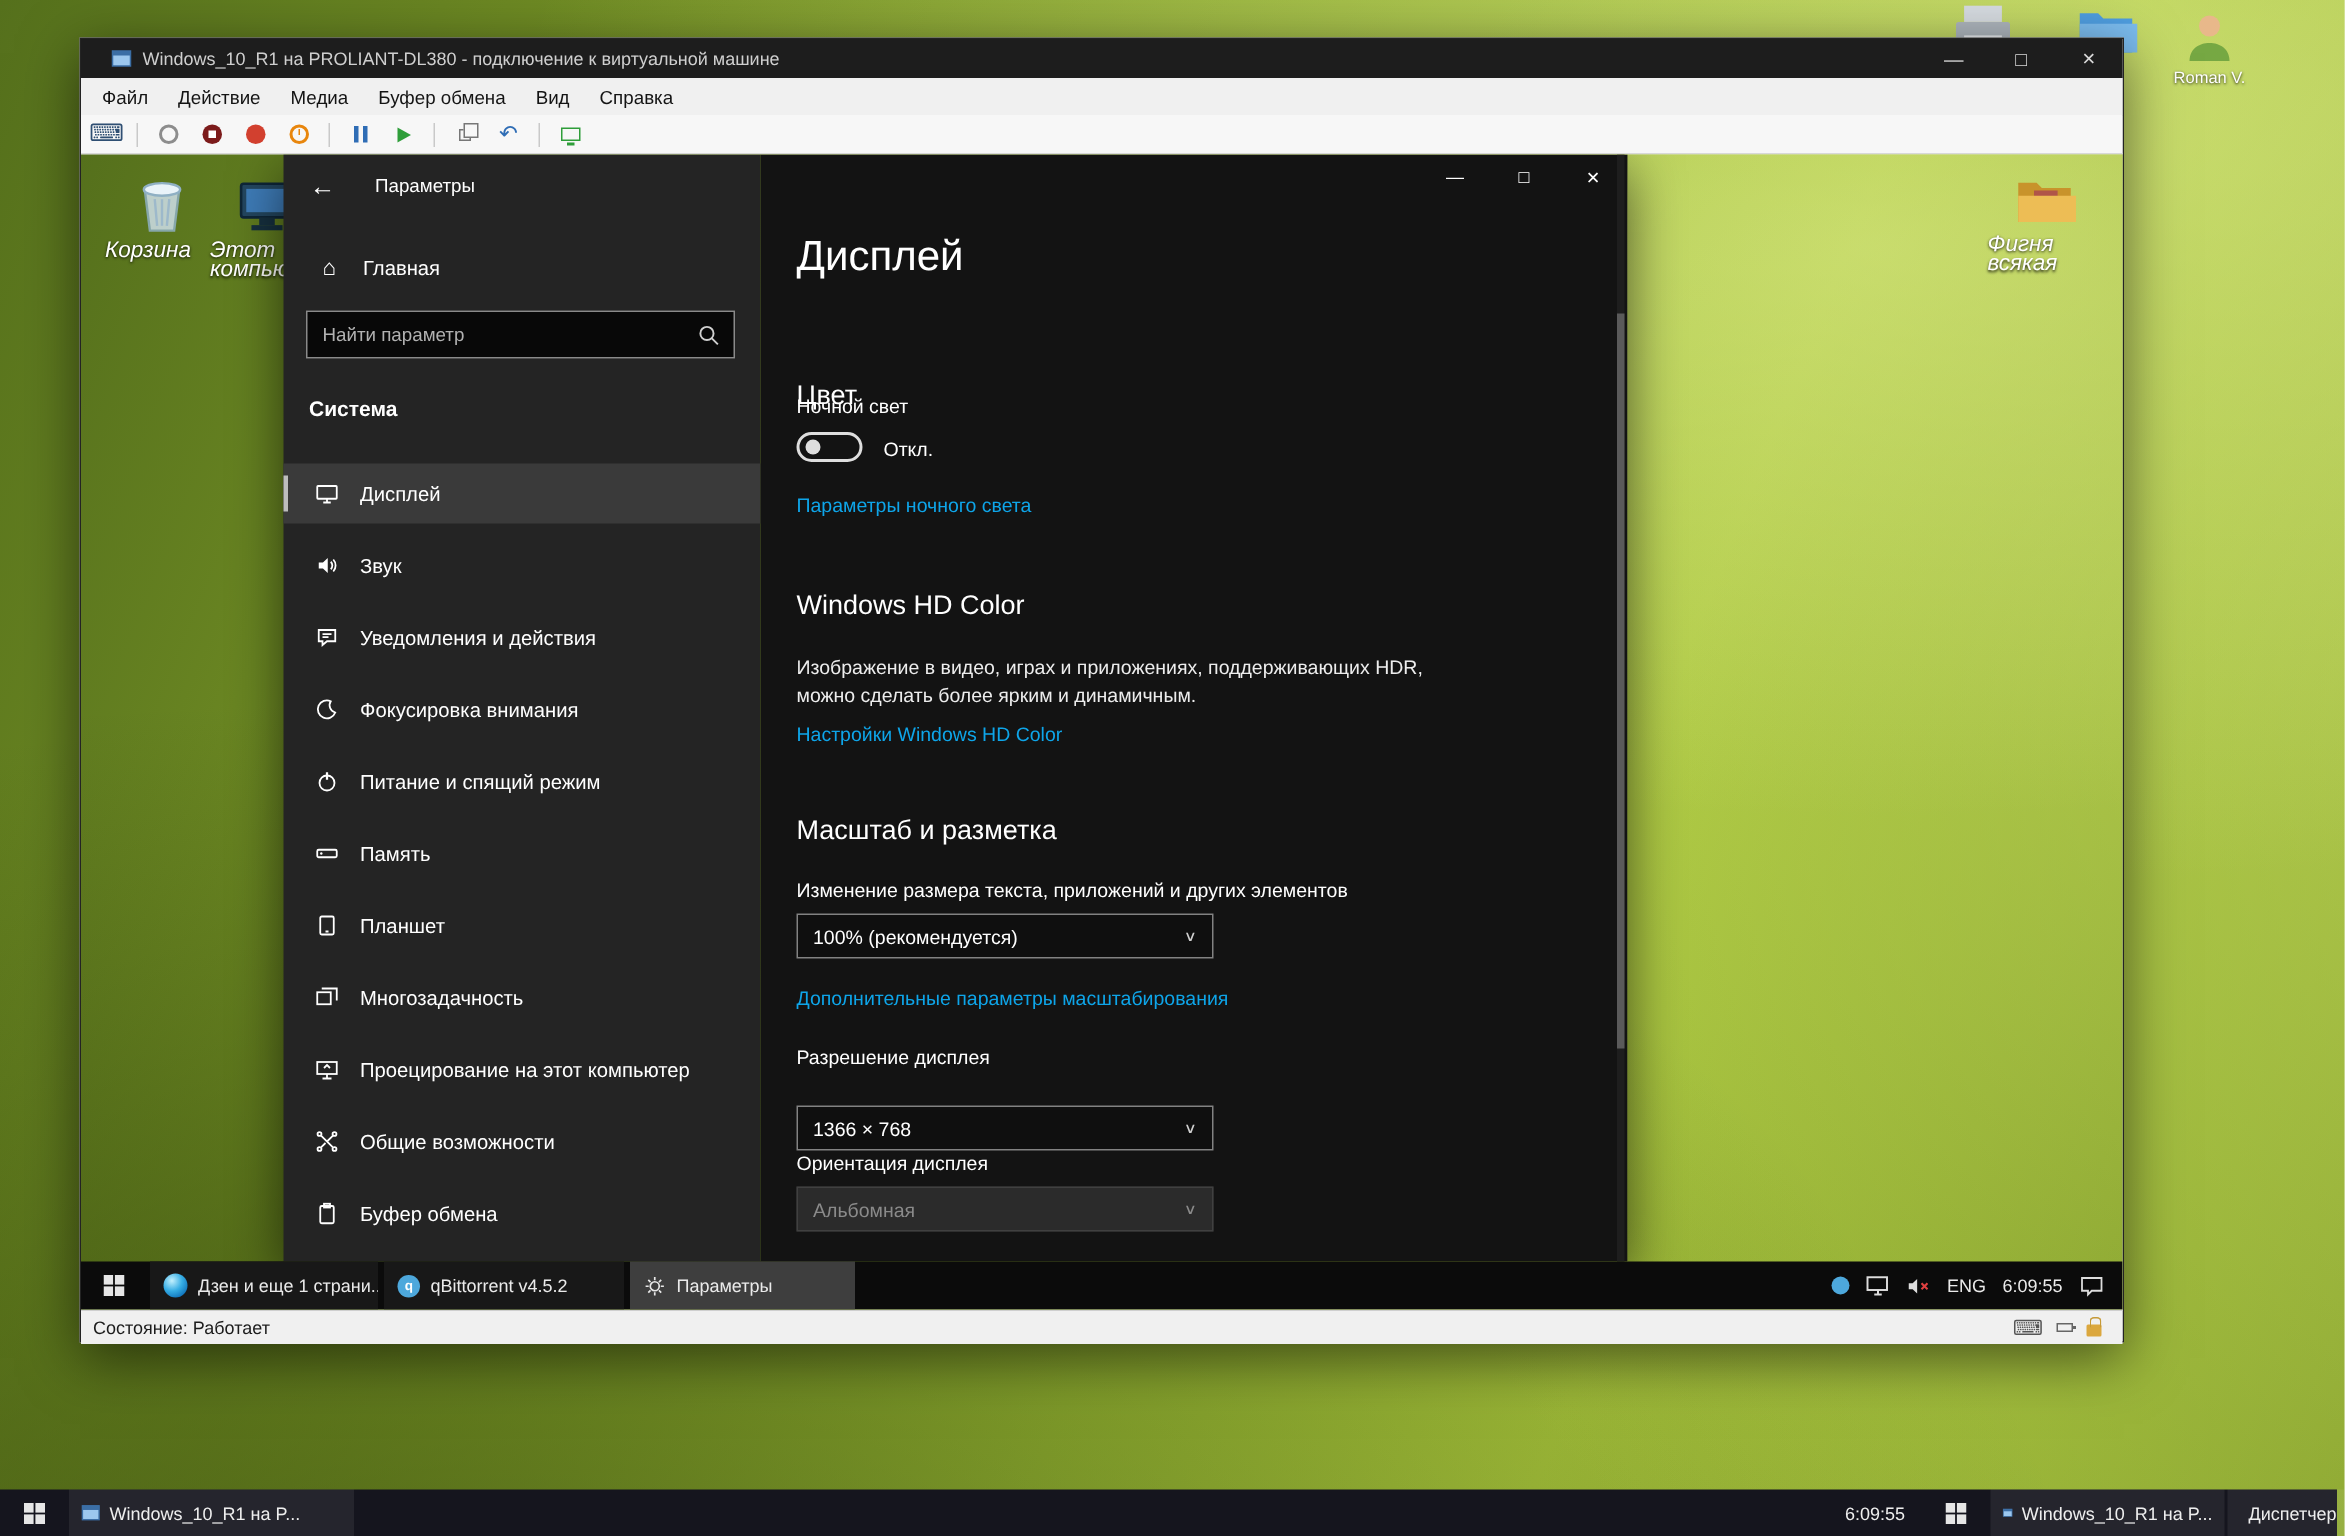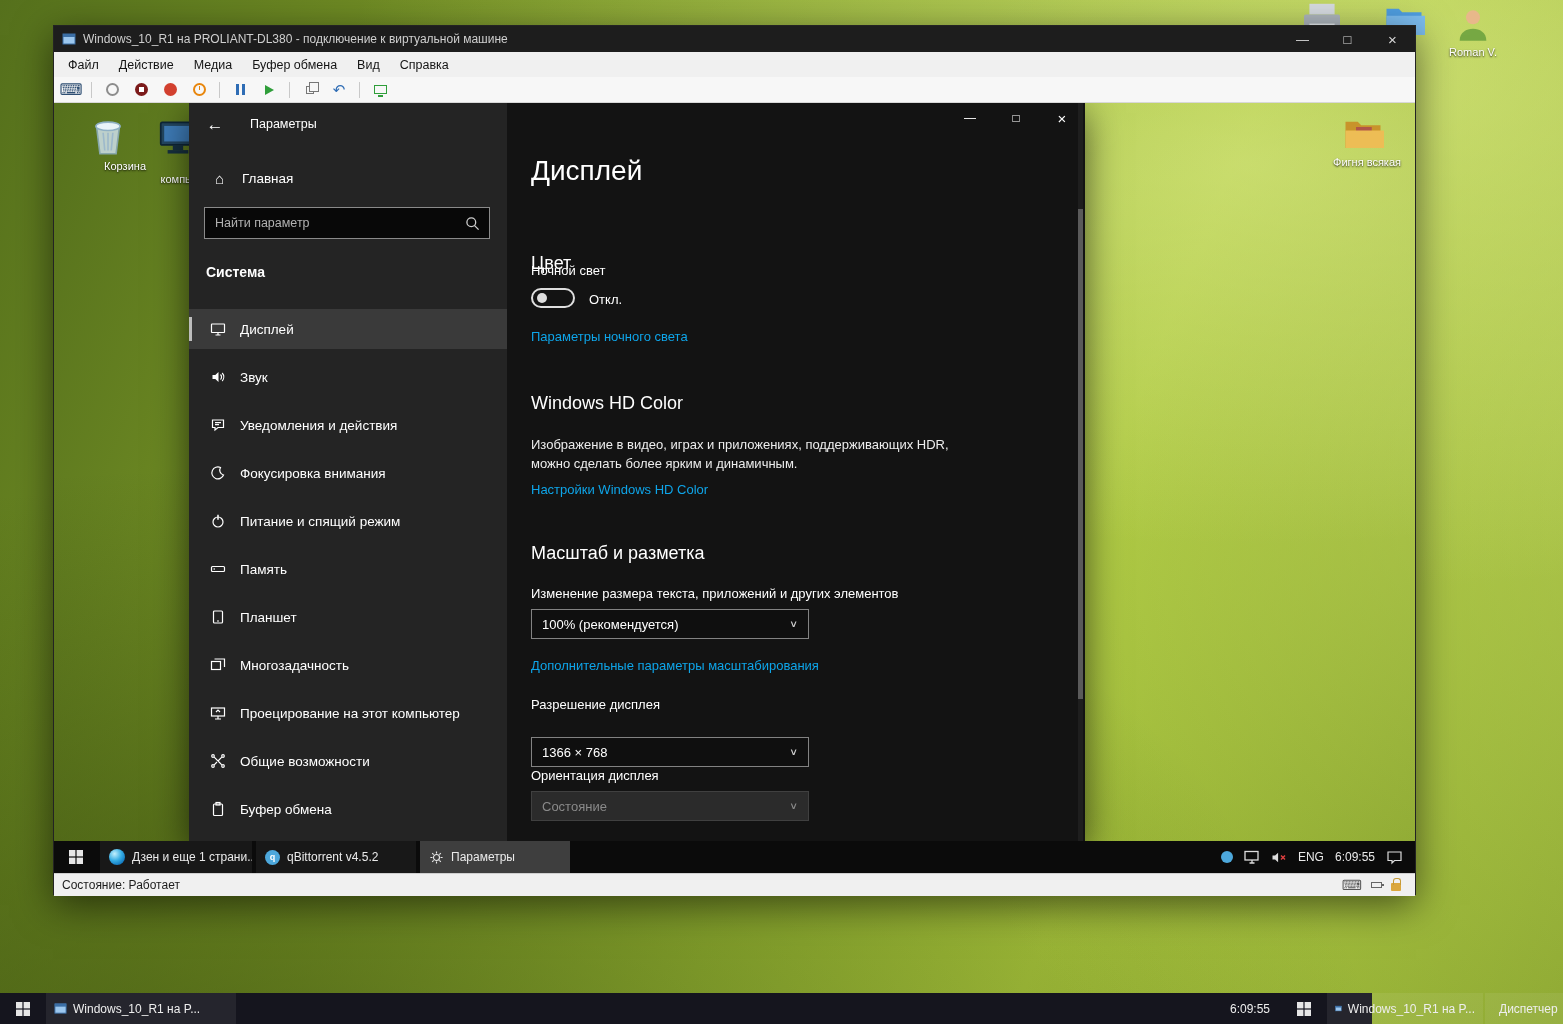--- a/index.html
+++ b/index.html
@@ -21,32 +21,32 @@
       radial-gradient(140% 110% at 12% 108%, rgba(42,60,8,.55), rgba(42,60,8,0) 55%),
       linear-gradient(112deg, #55701c 0%, #7d9a28 30%, #9ab935 55%, #a8c43c 72%, #86a12c 100%); }
 
   
   .hicon { position:absolute; width:64px; text-align:center; color:#fff; font-size:11px;
            text-shadow:0 1px 2px rgba(0,0,0,.85); }
   .hicon svg { display:block; margin:0 auto; }
   .hicon .lab { margin-top:2px; }
 
   
-  .host-taskbar { position:absolute; left:0; top:993px; width:1372px; height:31px;
+  .host-taskbar { position:absolute; left:0; top:993px; width:1558px; height:31px;
                   background:#15151e; z-index:60; color:#eee; font-size:12px; }
   .ht-start { position:absolute; top:0; height:31px; width:46px; display:flex; align-items:center; justify-content:center; }
   .ht-item  { position:absolute; top:0; height:31px; display:flex; align-items:center; gap:6px;
               padding:0 8px; background:rgba(255,255,255,.07); white-space:nowrap; overflow:hidden; }
   .ht-clock { position:absolute; top:0; height:31px; display:flex; align-items:center; justify-content:flex-end; }
 
   
   .vm-window { position:absolute; left:53px; top:25px; width:1363px; height:870px;
                background:#fff; box-shadow:0 10px 36px rgba(0,0,0,.55); border:1px solid #232323; }
   .vm-titlebar { height:26px; background:#1d1d1d; color:#cfcfcf; display:flex; align-items:center;
-                 padding-left:8px; gap:7px; font-size:12px; }
+                 padding-left:20px; gap:7px; font-size:12px; }
   .vm-title { white-space:nowrap; overflow:hidden; }
   .win-controls { margin-left:auto; display:flex; height:26px; }
   .wc { width:45px; height:26px; display:flex; align-items:center; justify-content:center;
         color:#d8d8d8; font-size:13px; }
   .vm-menubar { height:25px; background:#f0f0f0; display:flex; align-items:center; padding-left:4px;
                 font-size:12.5px; color:#141414; }
   .vm-menubar span { padding:4px 10px; }
   .vm-toolbar { height:26px; background:#f7f7f7; border-bottom:1px solid #d8d8d8; display:flex;
                 align-items:center; gap:11px; padding-left:8px; }
   .tbsep { width:1px; height:16px; background:#c9c9c9; }
@@ -70,22 +70,22 @@
   .vm-statusbar { height:23px; background:#f0f0f0; border-top:1px solid #cfcfcf; display:flex;
                   align-items:center; padding:0 8px; font-size:12px; color:#1c1c1c; }
   .sb-right { margin-left:auto; display:flex; align-items:center; gap:9px; padding-right:6px; }
   .battico { width:11px; height:6px; border:1px solid #666; position:relative; }
   .battico::after { content:''; position:absolute; right:-3px; top:1px; width:2px; height:2px; background:#666; }
   .lockico { width:10px; height:8px; background:#dba73e; border-radius:1px; position:relative; margin-top:4px; }
   .lockico::before { content:''; position:absolute; left:1.5px; top:-5px; width:6px; height:6px;
                      border:1.6px solid #c69a38; border-bottom:none; border-radius:3px 3px 0 0; }
 
   
-  .vmi { position:absolute; width:76px; text-align:right; color:#fff; font-size:11px;
-         text-shadow:0 1px 2px rgba(0,0,0,.85); z-index:1; }
+  .vmi { position:absolute; width:76px; text-align:left; color:#fff; font-size:15px;
+         text-shadow:0 1px 2px rgba(0,0,0,.85); z-index:1;font-style:italic; }
   .vmi svg { display:block; margin:0 auto; }
   .vmi .lab { margin-top:3px; line-height:13px; }
 
   
   .settings { position:absolute; left:135px; top:0; width:896px; height:738px; z-index:5;
               box-shadow:0 10px 34px rgba(0,0,0,.6); }
   .sw-side { position:absolute; left:0; top:0; width:318px; height:738px; background:#242424; color:#fff; }
   .sw-main { position:absolute; left:318px; top:0; width:578px; height:738px; background:#131313; color:#fff; }
 
   .s-back { position:absolute; left:6px; top:5px; width:40px; height:34px; display:flex; align-items:center;
@@ -412,21 +412,21 @@
         <div class="sm-link" style="top:555px;">Дополнительные параметры масштабирования</div>
 
         <div class="sm-lbl" style="top:594px;">Разрешение дисплея</div>
         <div class="sel" style="top:634px;">
           <span>1366 × 768</span>
           <span class="chev">∨</span>
         </div>
 
         <div class="sm-lbl" style="top:665px;">Ориентация дисплея</div>
         <div class="sel disabled" style="top:688px;">
-          <span>Состояние</span>
+          <span>Альбомная</span>
           <span class="chev">∨</span>
         </div>
 
         <div class="s-track"></div>
         <div class="s-thumb"></div>
       </div>
     </div>
 
     <div class="vm-taskbar">
       <span class="vt-start">

